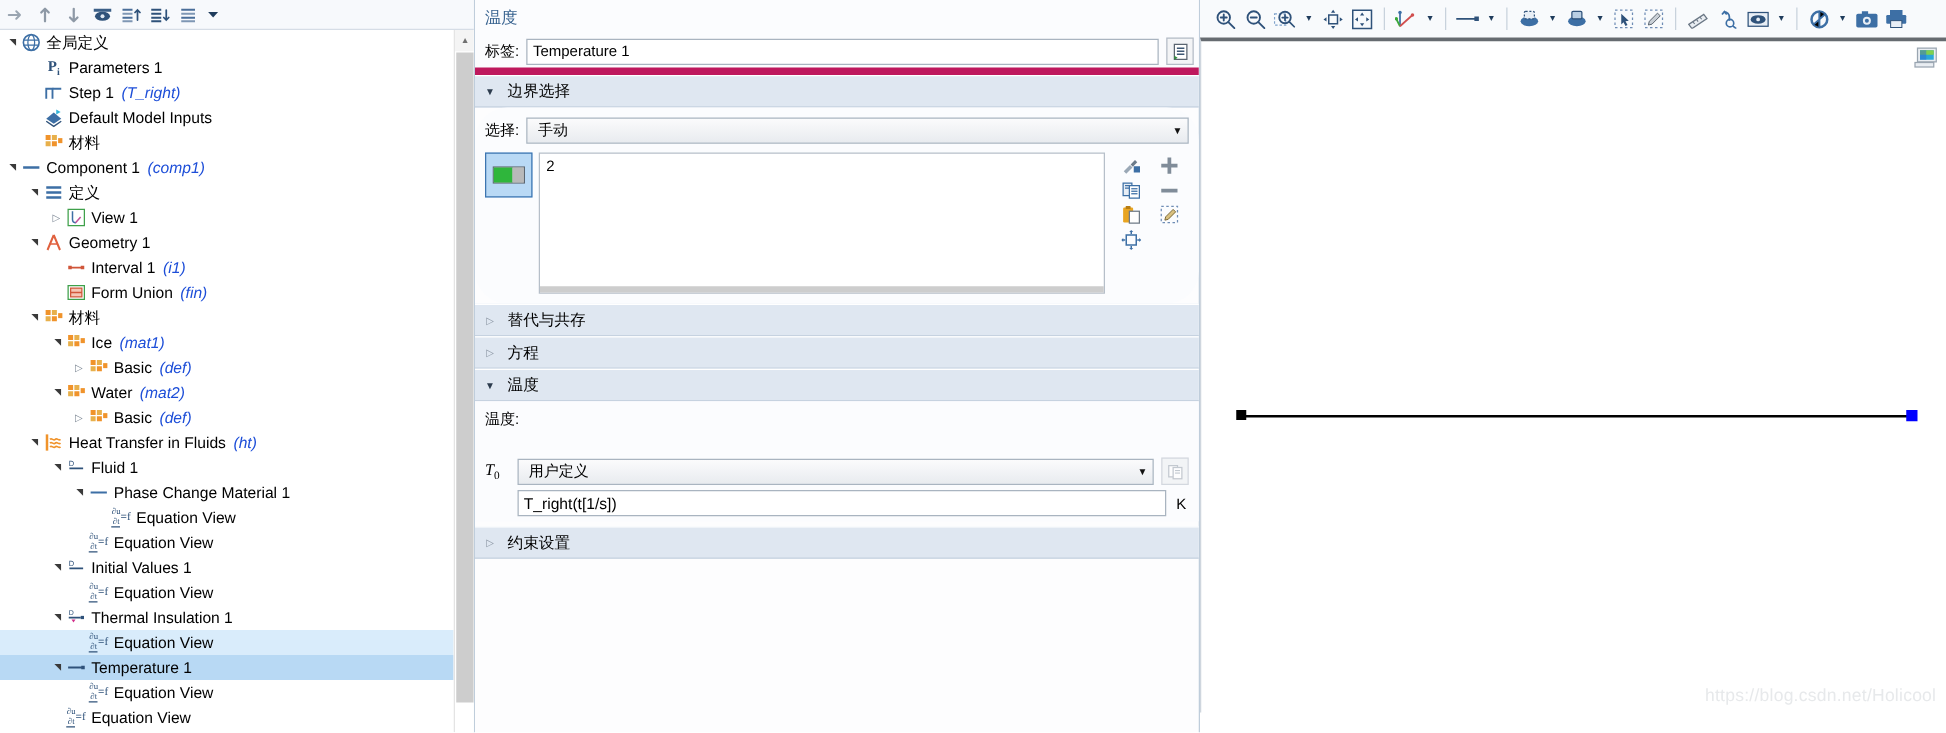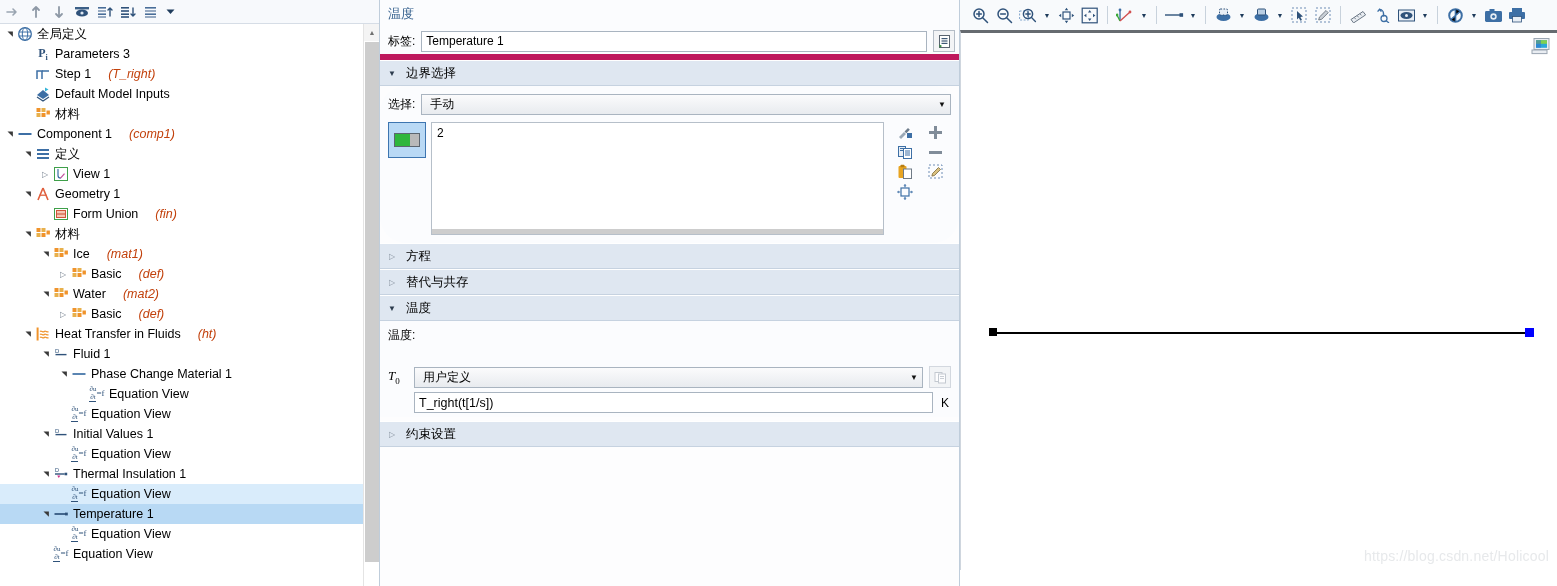--- a/index.html
+++ b/index.html
@@ -60,21 +60,21 @@
   }
   .twisty.expanded::before { content: "◢"; font-size: 7px; transform: rotate(-90deg) translateY(1px); display:block; color:#3a3a3a;}
   .twisty.collapsed::before { content: "▷"; font-size: 8px; color: #7c8794; }
   .twisty.empty::before { content: ""; }
   .ticon {
     width: 18px; min-width: 18px; height: 18px;
     display: flex; align-items: center; justify-content: center;
     margin-right: 3px;
   }
   .tlabel { color: #000; }
-  .tlabel .tag { font-style: italic; color: #c2410c; margin-left: 17px; }
+  .tlabel .tag { font-style: italic; color: #1d4ed8; margin-left: 6px; }
 
   
   #tree-vscroll {
     position: absolute; right: 0; top: 0; width: 16px; bottom: 0;
     background: #ffffff; border-left: 1px solid #e4e4e4;
   }
   #tree-vscroll .sb-arrow {
     width: 16px; height: 17px; background: #f4f4f4;
     display: flex; align-items: center; justify-content: center;
     font-size: 7px; color: #707070;
@@ -304,21 +304,21 @@
               </svg>
             </span>
             <span class="tlabel">全局定义</span>
           </div>
           <div class="tree-row">
             <div style="width: 18px; min-width: 18px; height: 20px;"></div>
             <span class="twisty empty"></span>
             <span class="ticon">
               <span style="font-family:'Liberation Serif',serif;font-size:12px;color:#2f527a;font-weight:bold;">P<sub style="font-size:8px">i</sub></span>
             </span>
-            <span class="tlabel">Parameters 3</span>
+            <span class="tlabel">Parameters 1</span>
           </div>
           <div class="tree-row">
             <div style="width: 18px; min-width: 18px; height: 20px;"></div>
             <span class="twisty empty"></span>
             <span class="ticon">
               <svg width="16" height="16" viewBox="0 0 16 16">
                 <path d="M2 13V5h5v8" fill="none" stroke="#3d6fa5" stroke-width="1.5"></path>
                 <path d="M7 5h7" stroke="#3d6fa5" stroke-width="1.5"></path>
               </svg>
             </span>
@@ -387,20 +387,32 @@
           <div class="tree-row">
             <div style="width: 18px; min-width: 18px; height: 20px;"></div>
             <span class="twisty expanded"></span>
             <span class="ticon">
               <svg width="16" height="16" viewBox="0 0 16 16">
                 <path d="M8 2L3 14M8 2l5 12" fill="none" stroke="#e0613f" stroke-width="1.6"></path>
                 <path d="M4.6 9.2h6.8" stroke="#e0613f" stroke-width="1.3"></path>
               </svg>
             </span>
             <span class="tlabel">Geometry 1</span>
+          </div>
+          <div class="tree-row">
+            <div style="width: 36px; min-width: 36px; height: 20px;"></div>
+            <span class="twisty empty"></span>
+            <span class="ticon">
+              <svg width="16" height="16" viewBox="0 0 16 16">
+                <path d="M3 8h10" stroke="#d0563a" stroke-width="1.4"></path>
+                <rect x="1.6" y="6.6" width="2.8" height="2.8" fill="#d0563a"></rect>
+                <rect x="11.6" y="6.6" width="2.8" height="2.8" fill="#d0563a"></rect>
+              </svg>
+            </span>
+            <span class="tlabel">Interval 1<span class="tag">(i1)</span></span>
           </div>
           <div class="tree-row">
             <div style="width: 36px; min-width: 36px; height: 20px;"></div>
             <span class="twisty empty"></span>
             <span class="ticon">
               <svg width="16" height="16" viewBox="0 0 16 16">
                 <rect x="1.5" y="2.5" width="13" height="11" fill="#fff" stroke="#3fa04a"></rect>
                 <rect x="3.5" y="4.5" width="9" height="7" fill="#f6c6b4" stroke="#d0563a"></rect>
                 <path d="M3.5 8h9" stroke="#d0563a" stroke-width="1.1"></path>
               </svg>
@@ -697,26 +709,26 @@
               <path d="M8 1v2.2M8 12.8V15M1 8h2.2M12.8 8H15" stroke="#3d6fa5" stroke-width="1.2"></path>
               <path d="M6.4 1.6L8 0l1.6 1.6M6.4 14.4L8 16l1.6-1.6M1.6 6.4L0 8l1.6 1.6M14.4 6.4L16 8l-1.6 1.6" fill="#3d6fa5"></path>
             </svg>
           </div>
         </div>
       </div>
     </div>
 
     <div class="section-head">
       <span class="sh-tw closed"></span>
-      <span>方程</span>
+      <span>替代与共存</span>
     </div>
 
     <div class="section-head">
       <span class="sh-tw closed"></span>
-      <span>替代与共存</span>
+      <span>方程</span>
     </div>
 
     <div class="section-head">
       <span class="sh-tw open"></span>
       <span>温度</span>
     </div>
     <div class="temp-body">
       <div class="sub-lbl">温度:</div>
       <div class="t0-row">
         <span class="t0-sym"><span>T</span><sub style="font-size:9px;font-style:normal;">0</sub></span>

